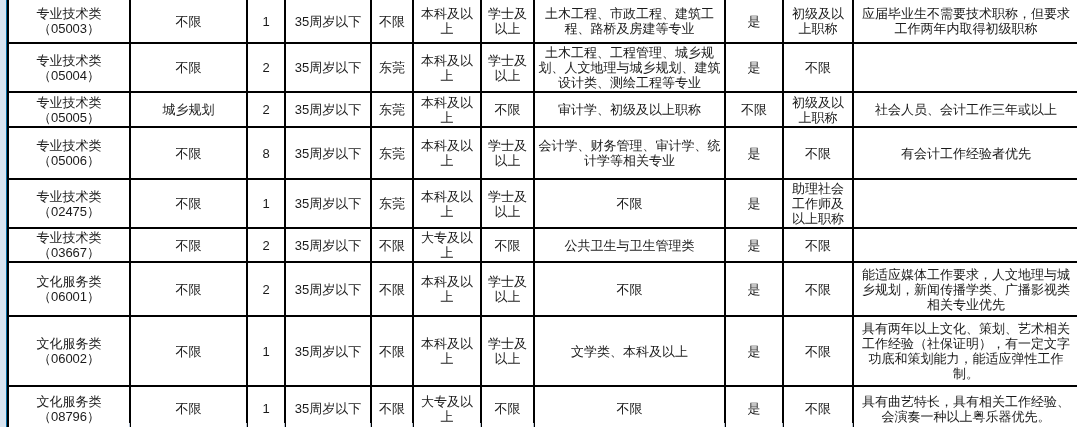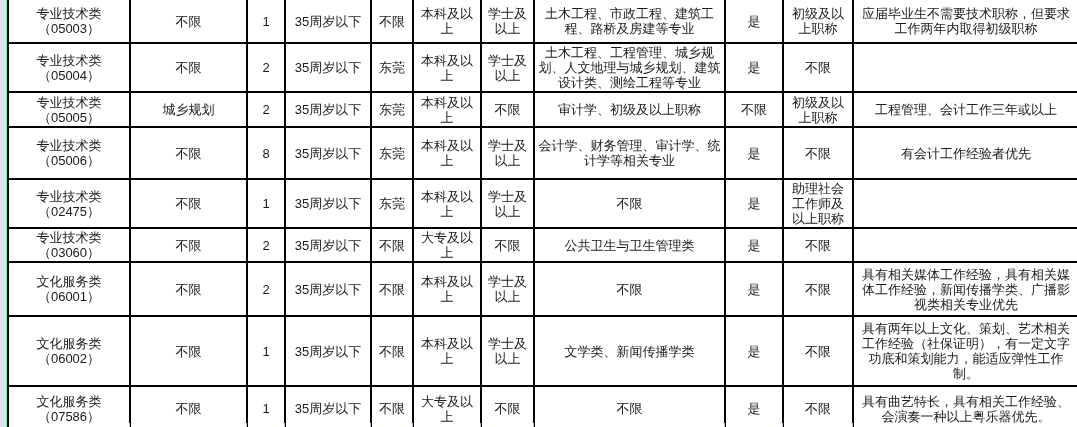--- a/index.html
+++ b/index.html
@@ -1,20 +1,20 @@
 <!DOCTYPE html>
 <html><head>
 <meta charset="utf-8">
 <style>
   html,body{margin:0;padding:0;background:#fff;}
   .viewport{
     position:relative;
     width:1077px;height:427px;
     overflow:hidden;
-    background:#86efac;
+    background:#0369a1;
     font-family:"Liberation Sans","DejaVu Sans",sans-serif;
     color:#1a1a1a;
   }
   .frozen-strip{
     position:absolute;left:0;top:0;width:6px;height:427px;
     background:#d9e5f1;
   }
   table.job-table{
     position:absolute;left:7px;top:-2px;
     width:1070px;
@@ -113,21 +113,21 @@
       </td>
       <td>城乡规划</td>
       <td>2</td>
       <td>35周岁以下</td>
       <td>东莞</td>
       <td class="c-edu">本科及以上</td>
       <td class="c-deg">不限</td>
       <td class="c-major">审计学、初级及以上职称</td>
       <td>不限</td>
       <td class="c-title">初级及以上职称</td>
-      <td class="c-remark">工程管理、会计工作三年或以上</td>
+      <td class="c-remark">社会人员、会计工作三年或以上</td>
     </tr>
 
     <tr class="r3">
       <td>
         <div>专业技术类</div>
         <div>（05006）</div>
       </td>
       <td>不限</td>
       <td>8</td>
       <td>35周岁以下</td>
@@ -153,21 +153,21 @@
       <td class="c-deg">学士及以上</td>
       <td class="c-major">不限</td>
       <td>是</td>
       <td class="c-title">助理社会工作师及以上职称</td>
       <td class="c-remark"></td>
     </tr>
 
     <tr class="r5">
       <td>
         <div>专业技术类</div>
-        <div>（03060）</div>
+        <div>（03667）</div>
       </td>
       <td>不限</td>
       <td>2</td>
       <td>35周岁以下</td>
       <td>不限</td>
       <td class="c-edu">大专及以上</td>
       <td class="c-deg">不限</td>
       <td class="c-major">公共卫生与卫生管理类</td>
       <td>是</td>
       <td class="c-title">不限</td>
@@ -181,44 +181,44 @@
       </td>
       <td>不限</td>
       <td>2</td>
       <td>35周岁以下</td>
       <td>不限</td>
       <td class="c-edu">本科及以上</td>
       <td class="c-deg">学士及以上</td>
       <td class="c-major">不限</td>
       <td>是</td>
       <td class="c-title">不限</td>
-      <td class="c-remark">具有相关媒体工作经验，具有相关媒体工作经验，新闻传播学类、广播影视类相关专业优先</td>
+      <td class="c-remark">能适应媒体工作要求，人文地理与城乡规划，新闻传播学类、广播影视类相关专业优先</td>
     </tr>
 
     <tr class="r7">
       <td>
         <div>文化服务类</div>
         <div>（06002）</div>
       </td>
       <td>不限</td>
       <td>1</td>
       <td>35周岁以下</td>
       <td>不限</td>
       <td class="c-edu">本科及以上</td>
       <td class="c-deg">学士及以上</td>
-      <td class="c-major">文学类、新闻传播学类</td>
+      <td class="c-major">文学类、本科及以上</td>
       <td>是</td>
       <td class="c-title">不限</td>
       <td class="c-remark">具有两年以上文化、策划、艺术相关工作经验（社保证明），有一定文字功底和策划能力，能适应弹性工作制。</td>
     </tr>
 
     <tr class="r8">
       <td>
         <div>文化服务类</div>
-        <div>（07586）</div>
+        <div>（08796）</div>
       </td>
       <td>不限</td>
       <td>1</td>
       <td>35周岁以下</td>
       <td>不限</td>
       <td class="c-edu">大专及以上</td>
       <td class="c-deg">不限</td>
       <td class="c-major">不限</td>
       <td>是</td>
       <td class="c-title">不限</td>

